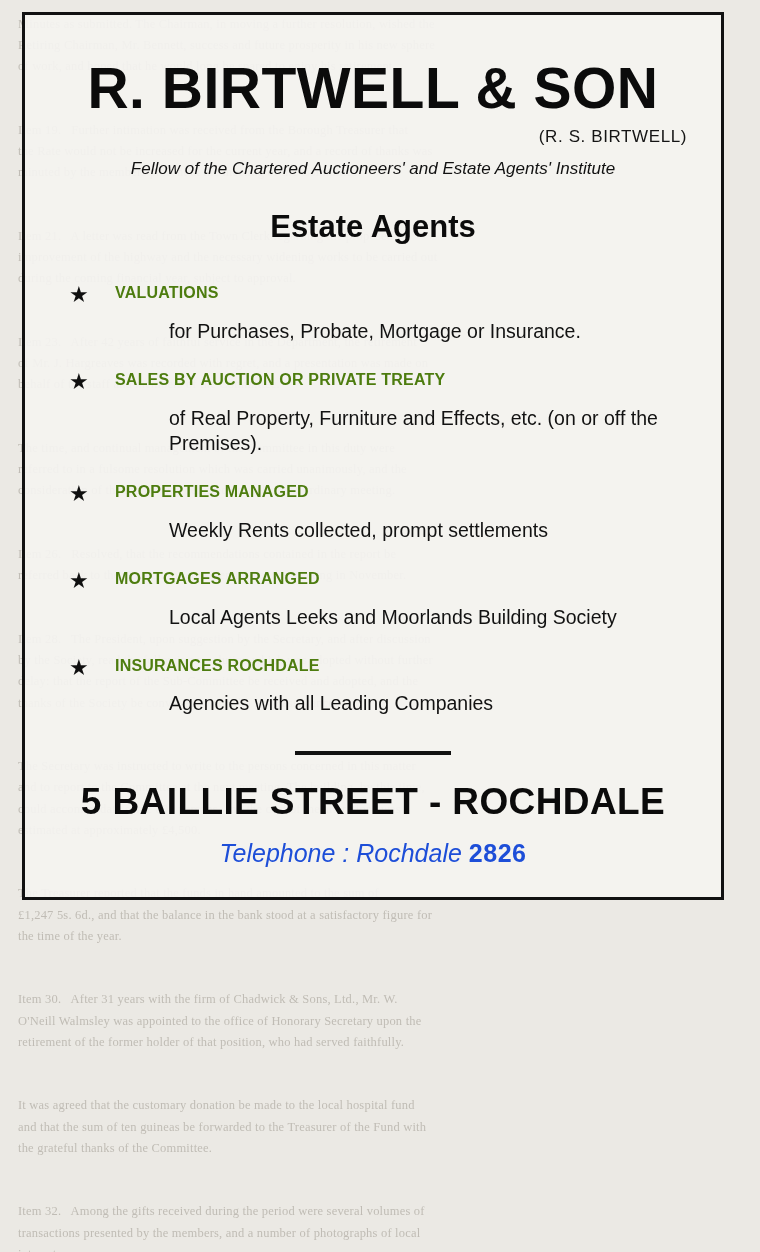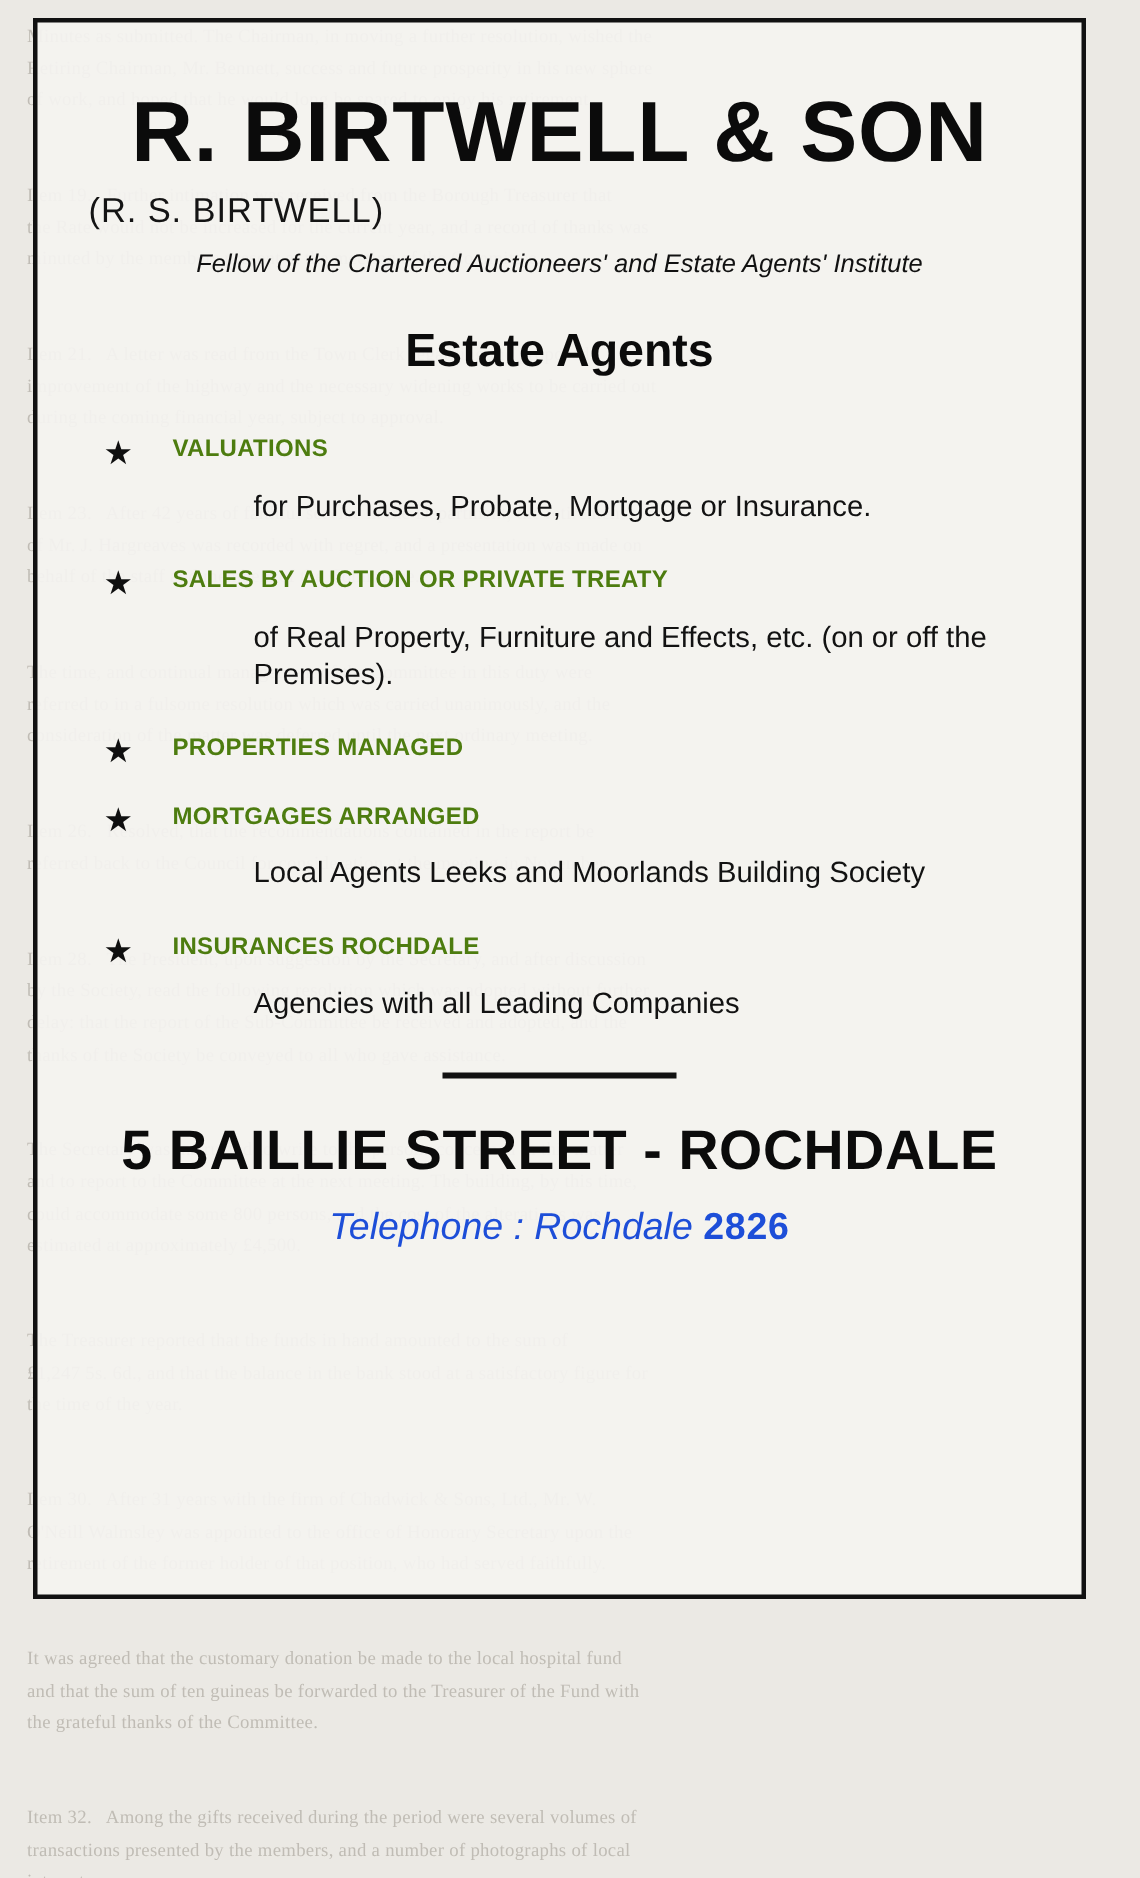--- a/index.html
+++ b/index.html
@@ -40,21 +40,21 @@
     pointer-events: none;
     z-index: 0;
   }
 
   
   .ad-frame {
     position: absolute;
     left: 22px;
     top: 12px;
     width: 702px;
-    height: 1054px;
+    height: 888px;
     border: 3px solid #111111;
     background: rgba(244, 243, 240, 0.93);
     box-sizing: border-box;
     z-index: 2;
   }
   .ad-inner {
     position: absolute;
     inset: 0;
     padding: 44px 34px 20px 34px;
     box-sizing: border-box;
@@ -63,22 +63,22 @@
   .company-name {
     text-align: center;
     font-size: 57px;
     font-weight: bold;
     letter-spacing: 0.5px;
     line-height: 1.02;
     margin: 0 0 10px 0;
     color: #0b0b0b;
   }
   .principal {
-    text-align: left;
-    font-size: 23px;
+    text-align: right;
+    font-size: 17px;
     letter-spacing: 0.6px;
     margin: 0 0 12px 0;
     color: #141414;
   }
   .fellowship {
     text-align: center;
     font-size: 17px;
     font-style: italic;
     font-family: "Liberation Sans", sans-serif;
     margin: 0 0 26px 0;
@@ -266,20 +266,21 @@
 
         <li class="service">
           <span class="star">★</span>
           <div class="service-title">SALES BY AUCTION OR PRIVATE TREATY</div>
           <div class="service-desc">of Real Property, Furniture and Effects, etc. (on or off the Premises).</div>
         </li>
 
         <li class="service">
           <span class="star">★</span>
           <div class="service-title">PROPERTIES MANAGED</div>
+          <div class="service-desc">Weekly Rents collected, prompt settlements</div>
         </li>
 
         <li class="service">
           <span class="star">★</span>
           <div class="service-title">MORTGAGES ARRANGED</div>
           <div class="service-desc">Local Agents Leeks and Moorlands Building Society</div>
         </li>
 
         <li class="service">
           <span class="star">★</span>

